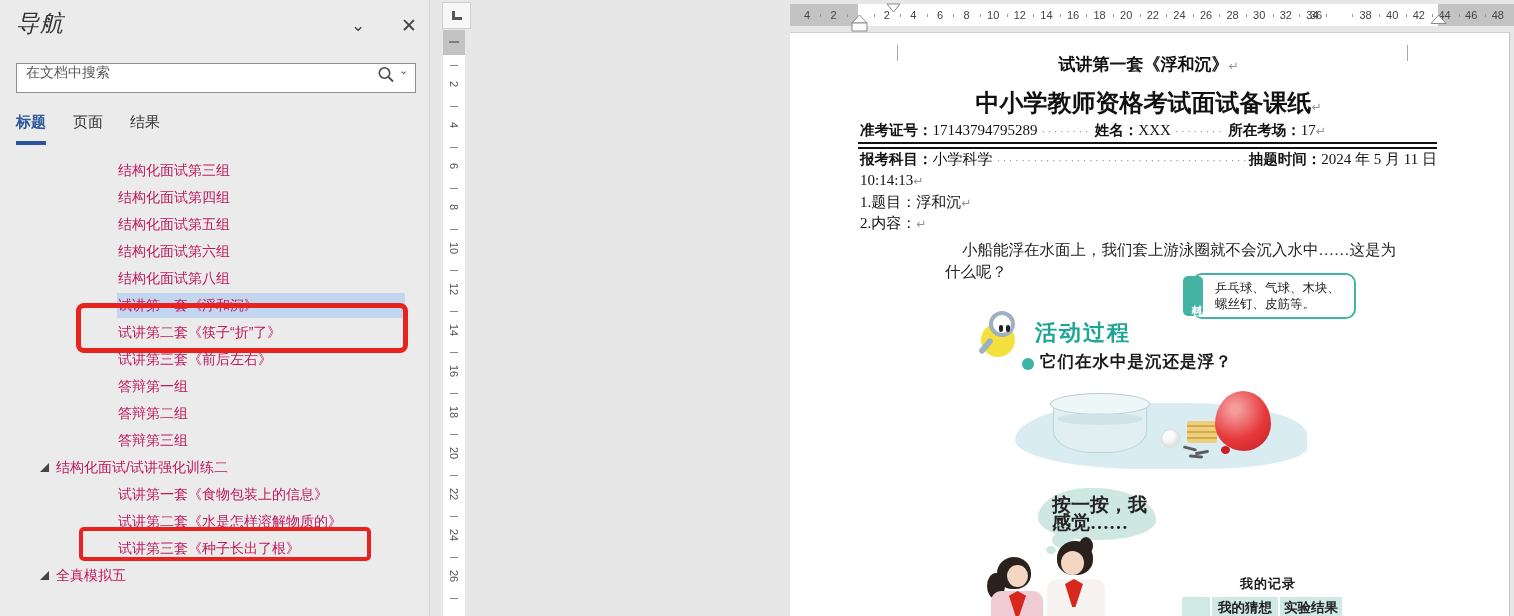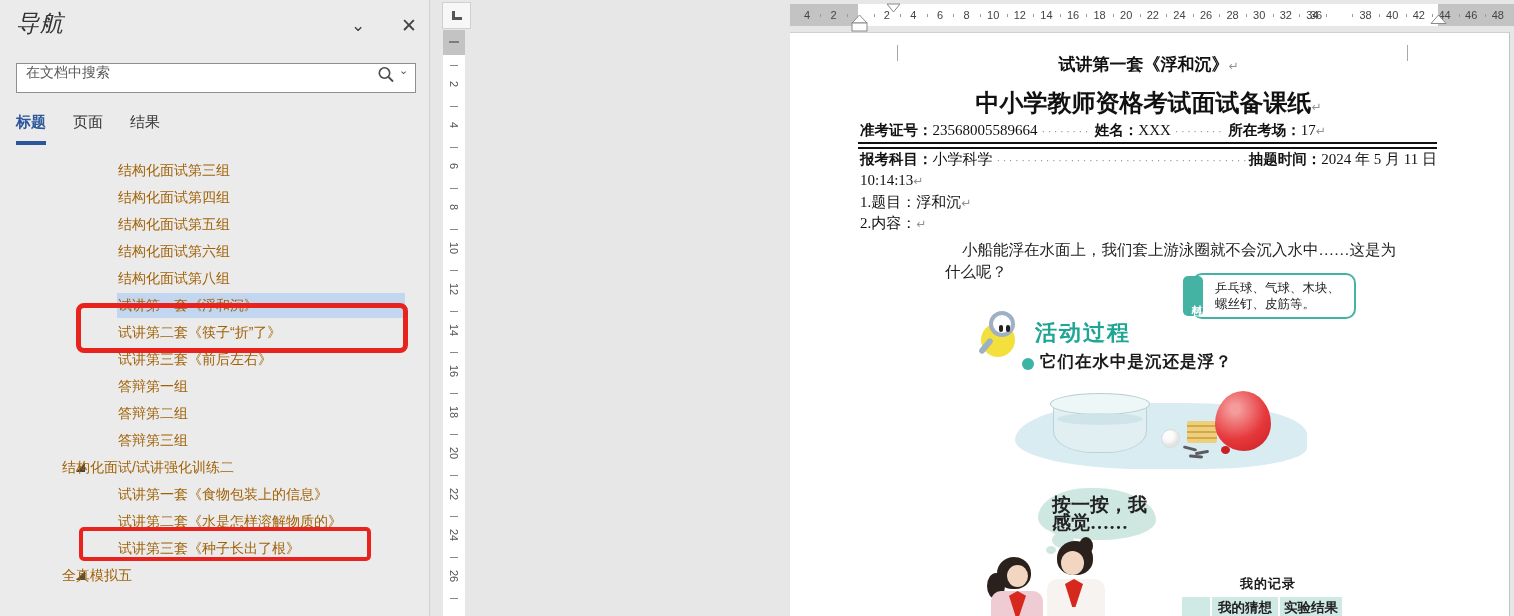--- a/index.html
+++ b/index.html
@@ -18,25 +18,25 @@
   #nav-close { left:398px; font-size:19px; }
   #search-box { position:absolute; left:16px; top:63px; width:400px; height:30px;
     background:#fff; border:1px solid #8f8f8f; display:flex; align-items:flex-start; }
   #search-ph { flex:1; padding-left:9px; font-size:14px; color:#5a5a5a; }
   #search-mag { width:22px; height:22px; margin-right:2px; }
   #search-dd { width:16px; color:#555; font-size:11px; padding-right:4px; }
   #nav-tabs { position:absolute; left:16px; top:113px; display:flex; }
   .tab { margin-right:27px; font-size:15px; color:#333; padding-bottom:9px; cursor:pointer; }
   .tab.active { color:#2b579a; font-weight:bold; border-bottom:4px solid #2b579a; }
   #nav-list { position:absolute; left:0; top:157px; width:430px; }
-  .nav-item { position:relative; height:27px; line-height:27px; font-size:14px; color:#a16207;
+  .nav-item { position:relative; height:27px; line-height:27px; font-size:14px; color:#be185d;
     white-space:nowrap; cursor:pointer; }
   .nav-item .lbl { position:relative; z-index:2; }
   .nav-item.lvl2 { padding-left:118px; }
-  .nav-item.lvl1 { padding-left:26px;margin-left:36px; }
+  .nav-item.lvl1 { padding-left:56px; }
   .nav-item.selected::before { content:''; position:absolute; left:117px; right:25px; top:1px; bottom:1px;
     background:#c3d6f0; z-index:1; }
   .tri { position:absolute; left:40px; top:9px; width:9px; height:9px; background:#444;
     clip-path:polygon(100% 0, 100% 100%, 0 100%); z-index:2; }
   .anno-box { position:absolute; border-style:solid; border-color:#e8231d; background:transparent;
     pointer-events:none; z-index:5; }
   #anno-1 { left:76px; top:303px; width:332px; height:50px; border-width:5px; border-radius:8px; }
   #anno-2 { left:79px; top:527px; width:292px; height:34px; border-width:4px; border-radius:5px; }
 
   
@@ -293,21 +293,21 @@
 
     <div id="page">
       <span class="cropmark" style="left:107px; top:12px;"></span>
       <span class="cropmark" style="left:617px; top:12px;"></span>
 
       <div id="doc-title-1" class="abs doc-center"><span>试讲第一套《浮和沉》</span><span class="pmark">↵</span></div>
       <div id="doc-title-2" class="abs doc-center"><span>中小学教师资格考试面试备课纸</span><span class="pmark">↵</span></div>
 
       <div class="abs frow" style="top:88px;">
         <span class="flabel">准考证号：</span>
-        <span class="fval">23568005589664</span>
+        <span class="fval">17143794795289</span>
         <span class="leader">········</span>
         <span class="flabel">姓名：</span>
         <span class="fval">XXX</span>
         <span class="leader">········</span>
         <span class="flabel">所在考场：</span>
         <span class="fval">17</span>
         <span class="pmark">↵</span>
       </div>
 
       <div id="dbl-rule" class="abs"></div>

